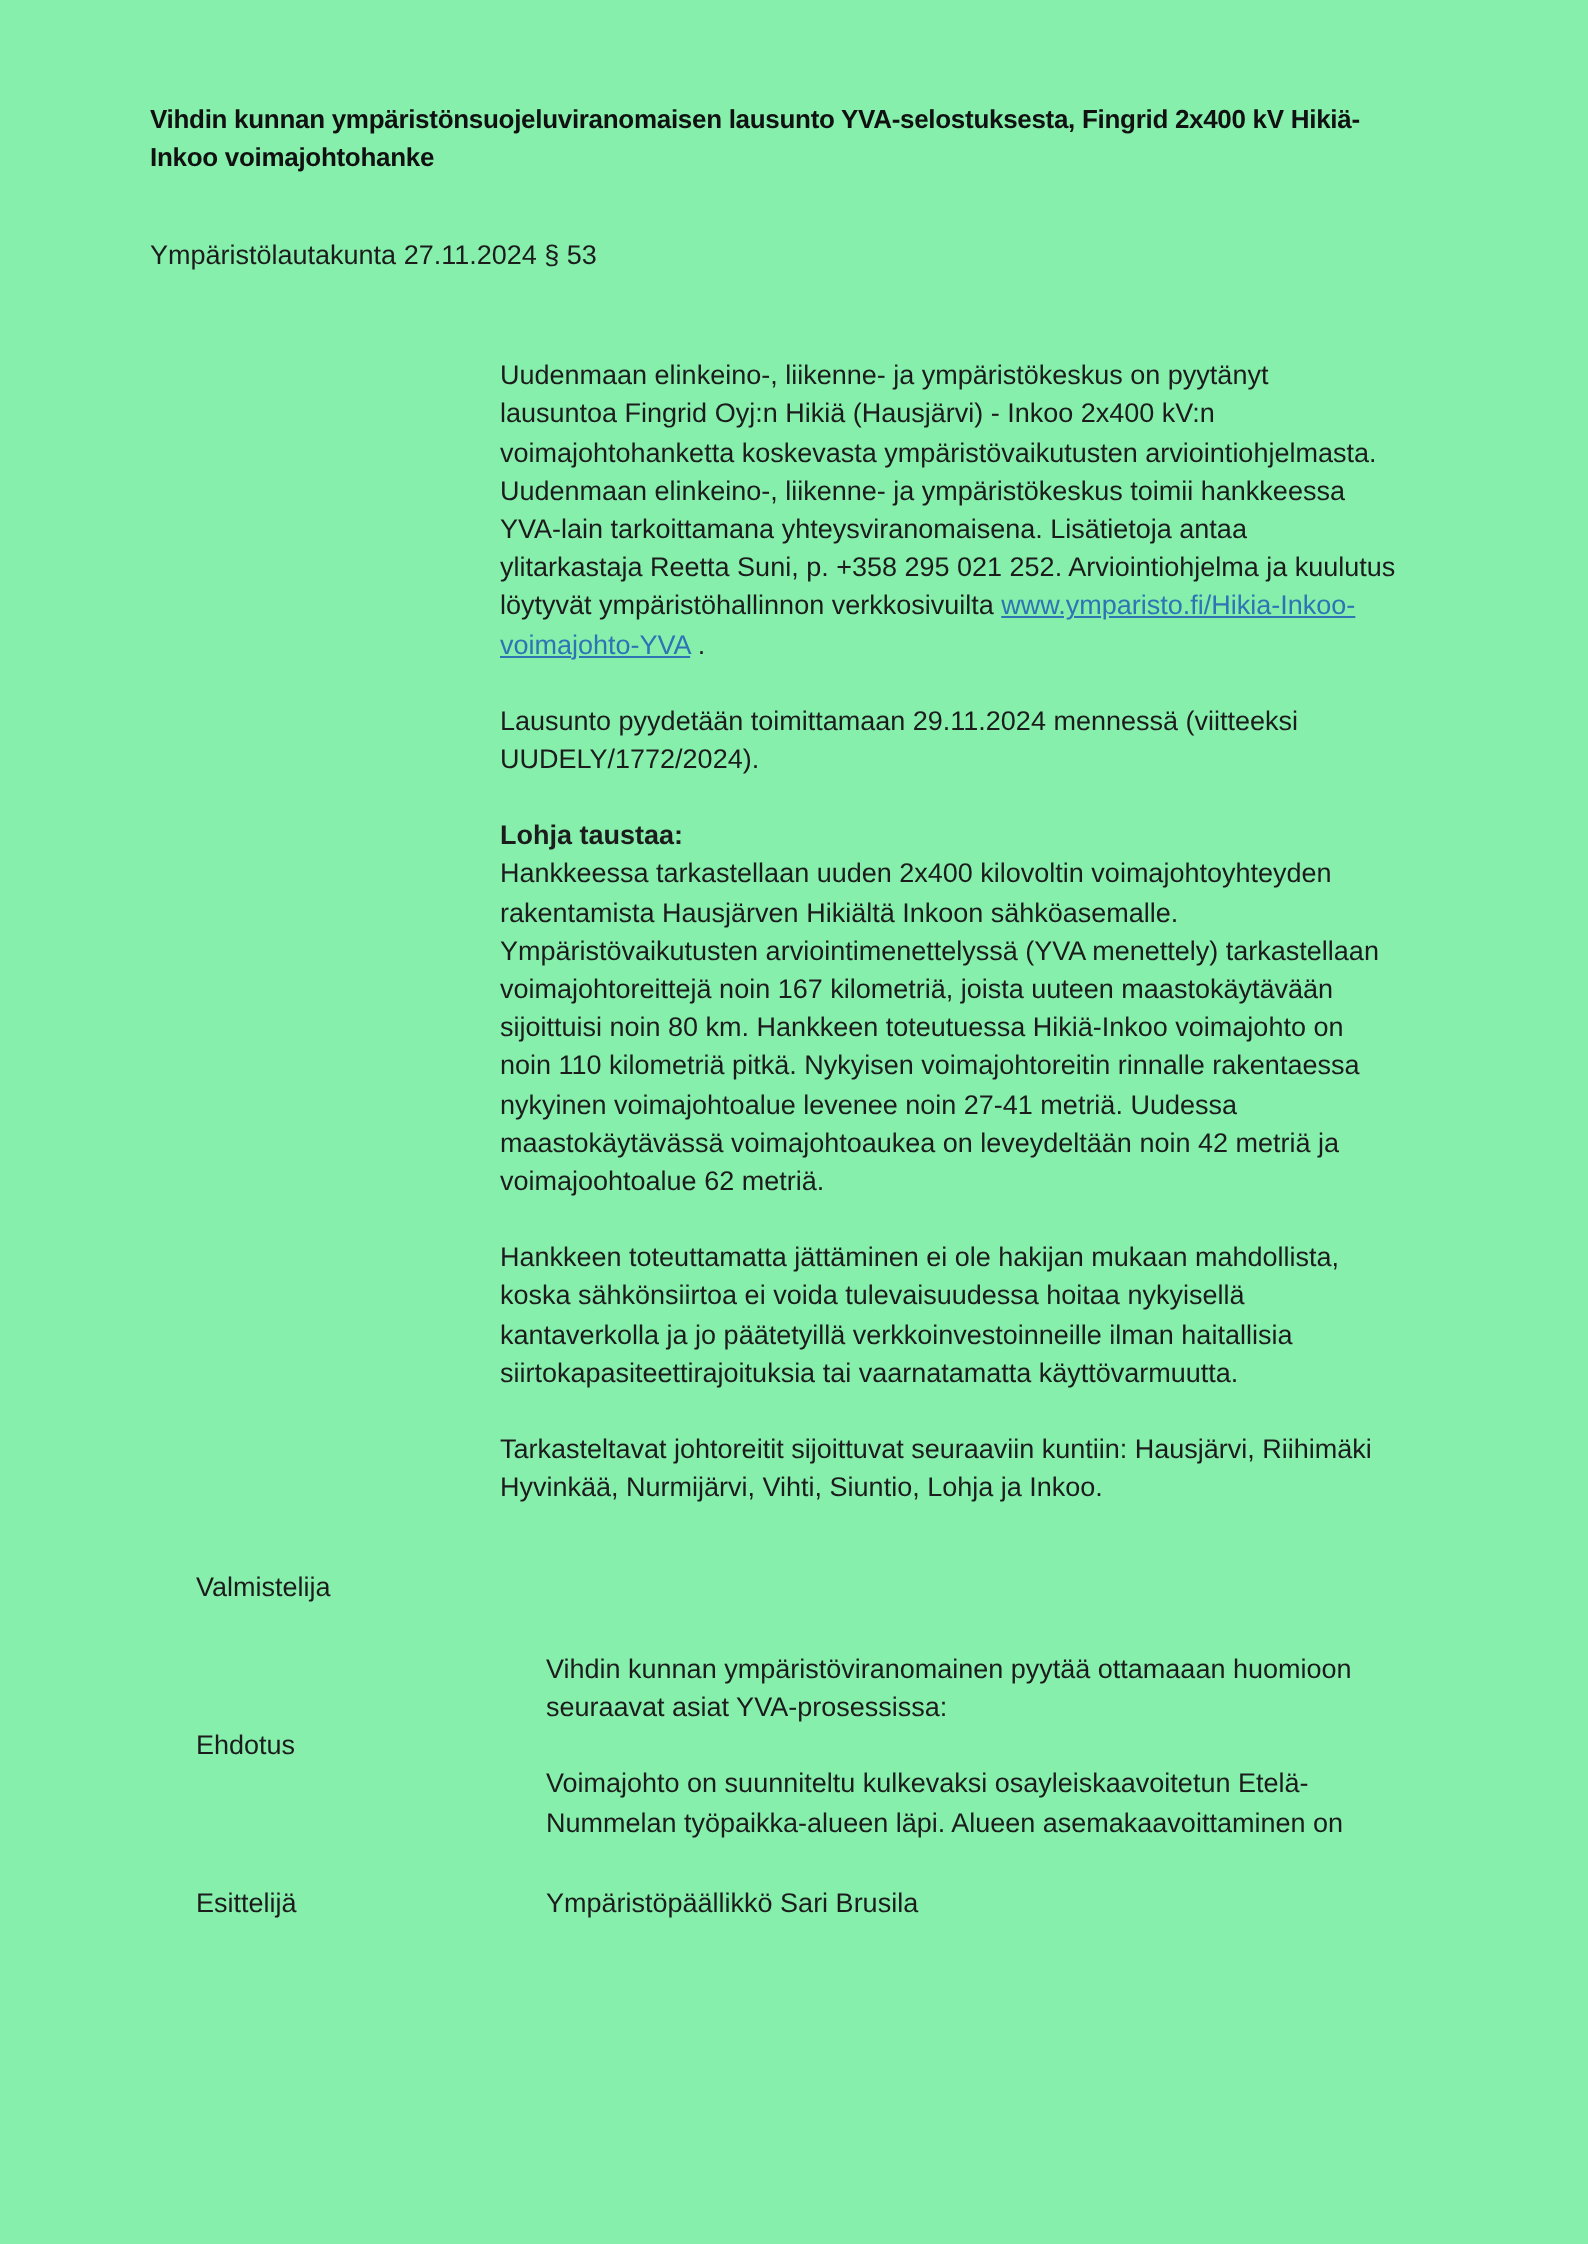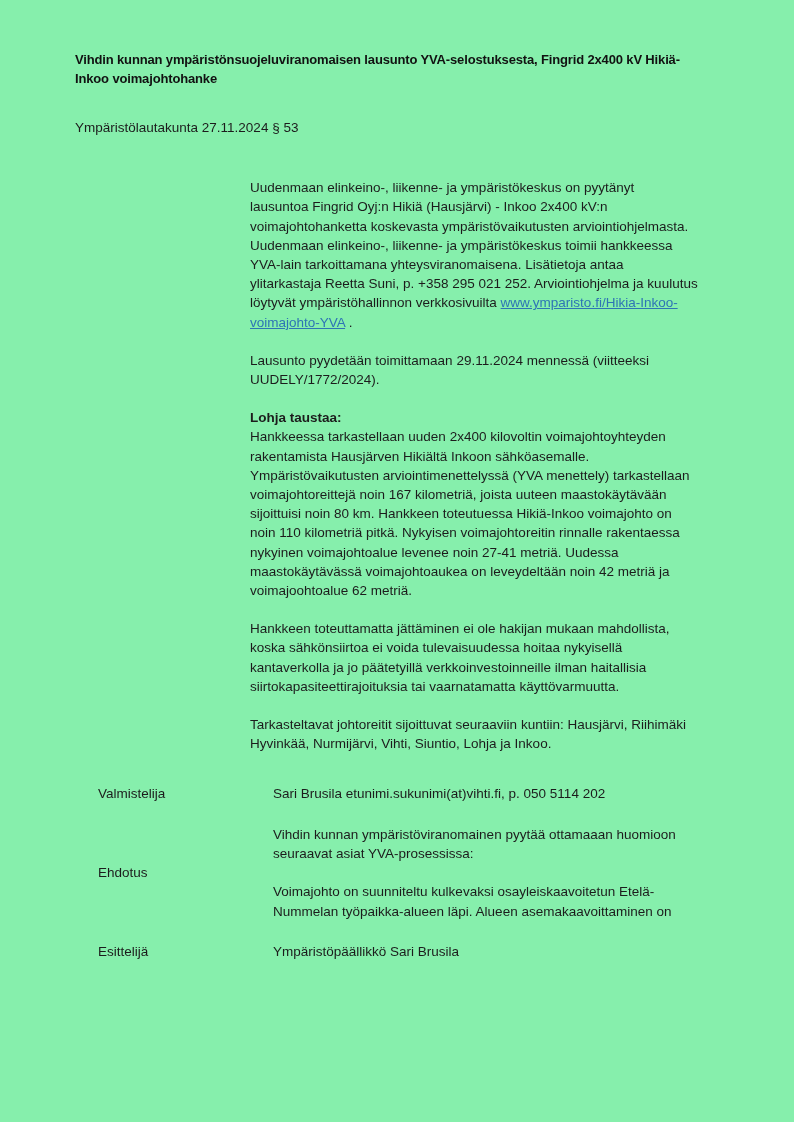--- a/index.html
+++ b/index.html
@@ -110,21 +110,20 @@
 
     <p class="para">Tarkasteltavat johtoreitit sijoittuvat seuraaviin kuntiin: Hausjärvi, Riihimäki
 Hyvinkää, Nurmijärvi, Vihti, Siuntio, Lohja ja Inkoo.</p>
 
   </div>
 
   <div class="rows">
 
     <div class="row">
       <div class="row-label">Valmistelija</div>
-      <div class="row-value">Sari Brusila etunimi.sukunimi(at)vihti.fi, p. 050 5114 202</div>
     </div>
 
     <div class="row">
       <div class="row-label">Ehdotus</div>
       <div class="row-value">Vihdin kunnan ympäristöviranomainen pyytää ottamaaan huomioon
 seuraavat asiat YVA-prosessissa:
 
 Voimajohto on suunniteltu kulkevaksi osayleiskaavoitetun Etelä-
 Nummelan työpaikka-alueen läpi. Alueen asemakaavoittaminen on</div>
     </div>

